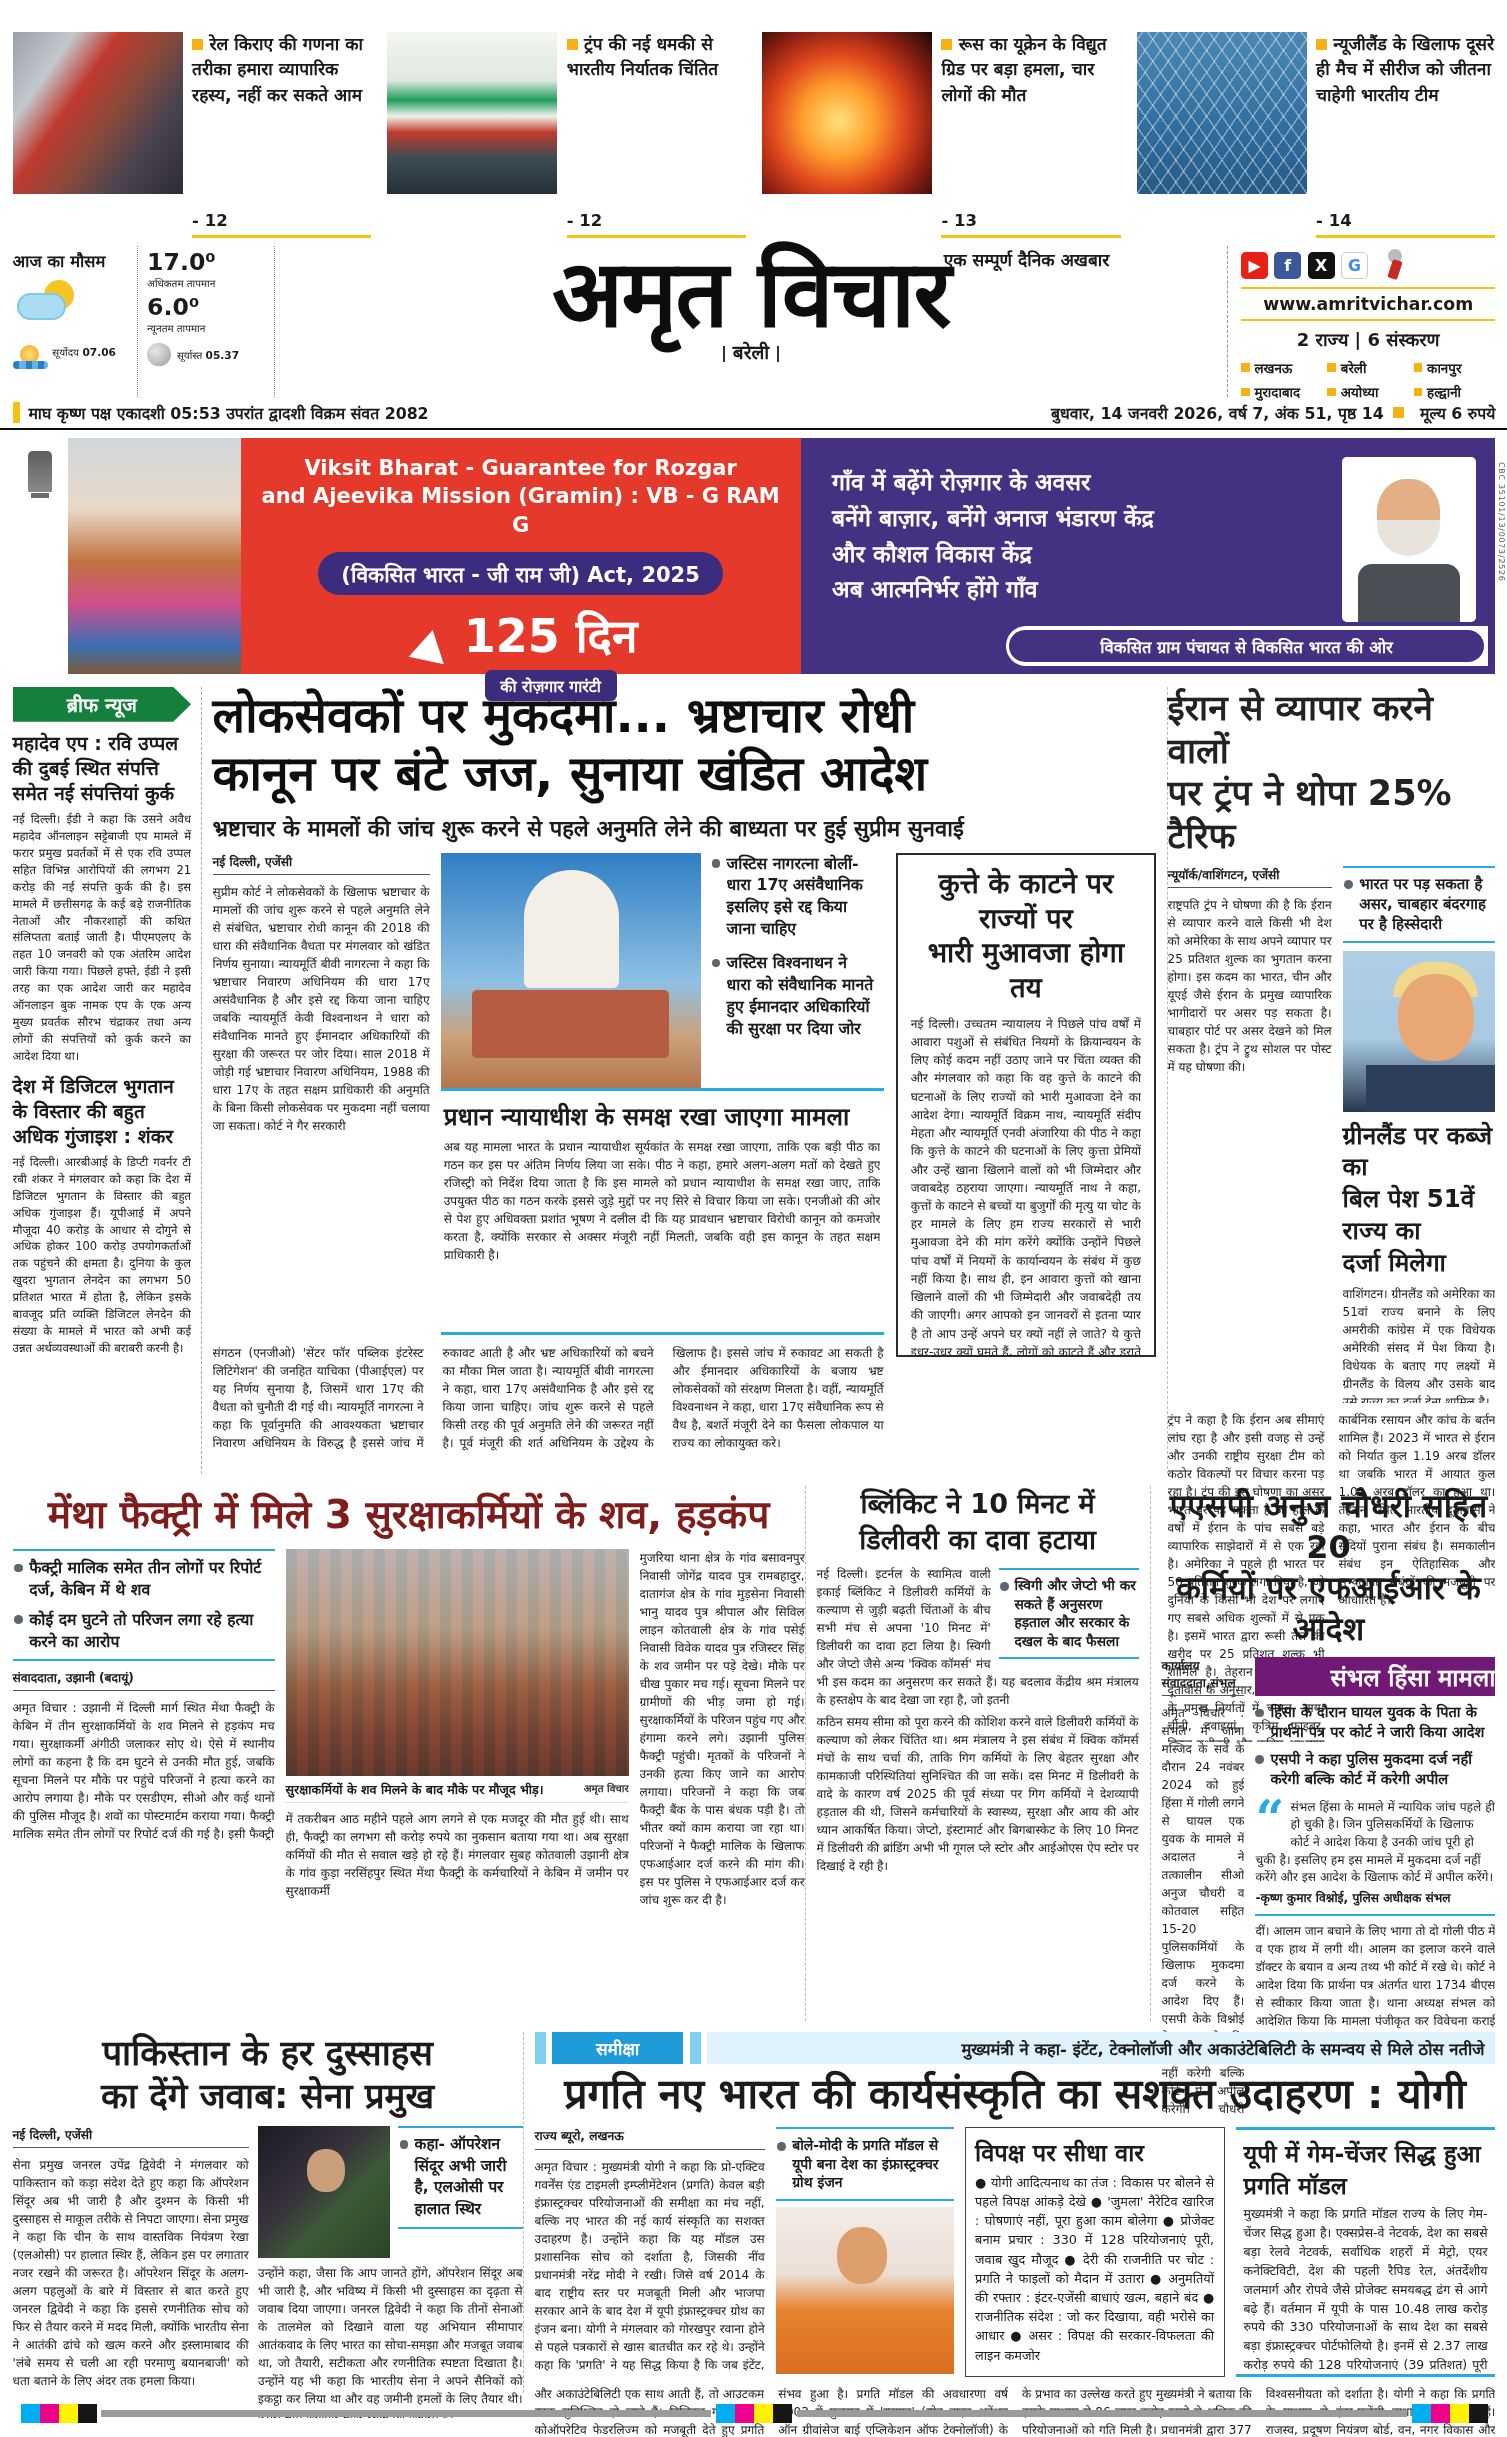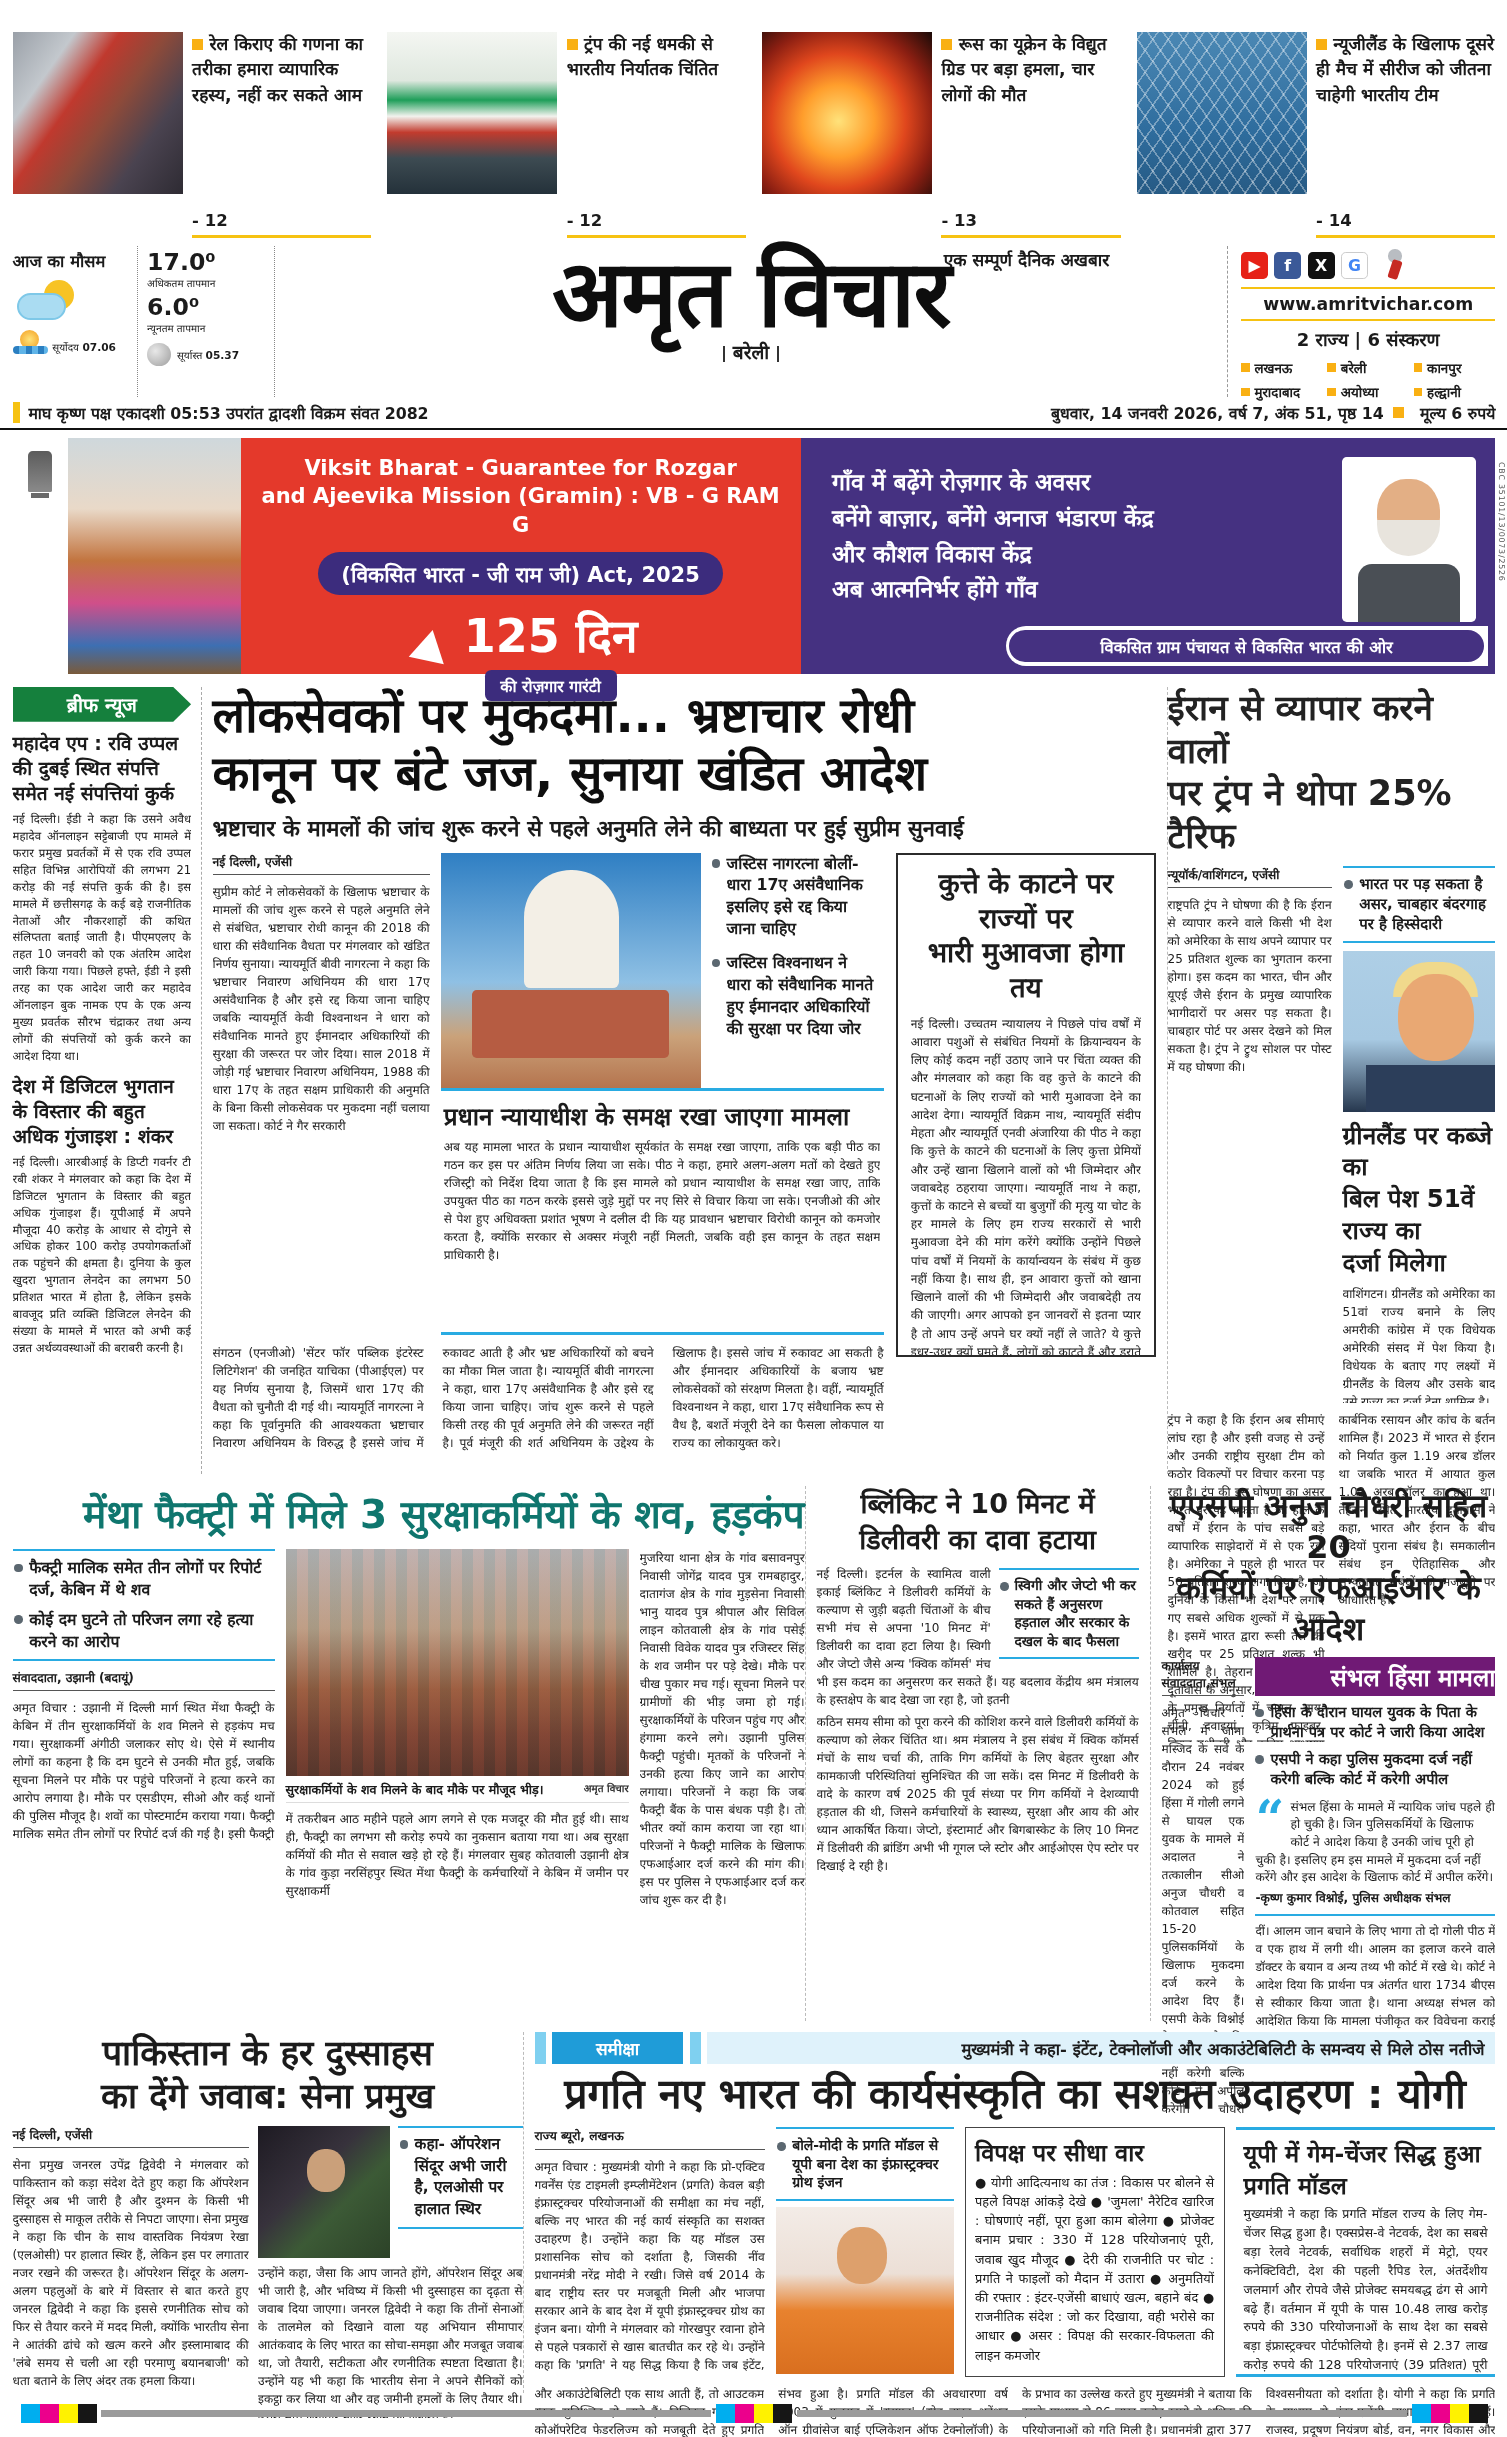--- a/index.html
+++ b/index.html
@@ -23,21 +23,21 @@
   .t-line{height:3.2px;background:#f6c212}
 
   
   .mast{display:flex;padding:3.2px 12.6px 0;height:154px}
   .weather{width:262px;display:flex;font-size:10.6px}
   .w-c1{width:124px;padding-top:3.2px}
   .w-title{font-weight:700;font-size:16.5px}
   .cloudsun{position:relative;width:68px;height:46px;margin:7.9px 0 3.2px 4.7px}
   .cs-sun{position:absolute;left:27px;top:0;width:30px;height:30px;border-radius:50%;background:#f7c325}
   .cs-cloud{position:absolute;left:0;top:12.6px;width:49px;height:27px;border-radius:15.8px;background:#aadcf2;border:2.4px solid #7ec8e8}
-  .sunrise-row{display:flex;align-items:flex-end;gap:4.7px;margin-top:4px}
+  .sunrise-row{display:flex;align-items:flex-start;gap:4.7px;margin-top:19px}
   .sunrise{width:35px;height:23.6px;position:relative;flex:none}
   .sr-sun{position:absolute;left:7.9px;top:0;width:19px;height:19px;border-radius:50%;background:radial-gradient(#ffe37a,#f39c1f)}
   .sr-wave{position:absolute;bottom:0;left:0;width:35px;height:7.9px;background:repeating-linear-gradient(90deg,#2b7fc1 0 6.3px,#5fb4e8 6.3px 12.6px);border-radius:4.7px}
   .w-c2{flex:1;border-left:0.8px dotted #888;border-right:0.8px dotted #888;padding:1.6px 0 0 9.5px}
   .w-big{font-size:23.6px;font-weight:700}
   .w-lab{font-size:10.2px;margin-bottom:3.2px}
   .sunset-row{display:flex;align-items:center;gap:6.3px;margin-top:7.9px}
   .moon{width:23.6px;height:23.6px;border-radius:50%;background:radial-gradient(circle at 35% 35%,#e8e8e8,#9d9d9d)}
   .w-small-lab{font-size:10.2px;text-align:right}
   .mast-c{flex:1;text-align:center;position:relative}
@@ -126,21 +126,21 @@
   .tr-face{position:absolute;left:55px;top:23.6px;width:76px;height:87px;border-radius:46%;background:#e9a873}
   .tr-hair{position:absolute;left:50px;top:11px;width:85px;height:35px;border-radius:39px 39px 0 0;background:#f0d98c}
   .tr-suit{position:absolute;left:23.6px;bottom:0;width:142px;height:47px;background:#2c3e5a}
   .gl-hl{font-weight:800;font-size:24.4px;line-height:1.3;margin:4.7px 0 6.3px}
   .iran-bottom{display:flex;gap:14px;margin-top:7.9px;height:331px;overflow:hidden}
   .iran-bottom>div{flex:1}
 
   
   .mid{display:flex;padding:11px 12.6px 0;height:547px;border-top:0.8px solid #fff}
   .mentha{width:792px}
-  .mentha-hl{font-weight:800;font-size:39px;text-align:right;color:#0f766e}
+  .mentha-hl{font-weight:800;font-size:39px;text-align:center;color:#7f1d1d}
   .m-grid{display:flex;gap:11px;margin-top:9.5px}
   .m-c1{width:262px}
   .m-bullets{border-top:2.4px solid #29abe2;border-bottom:2.4px solid #29abe2;padding:6.3px 1.6px;margin-bottom:7.9px}
   .m-bullets .blt{font-size:15.8px;margin-bottom:7.9px}
   .m-mid{width:343px}
   .crowd{width:100%;height:227px;background:repeating-linear-gradient(90deg,rgba(60,40,30,.25) 0 11px,rgba(150,60,40,.25) 11px 22px),linear-gradient(180deg,#cfd9de 0%,#cdbfa5 35%,#a06a4a 62%,#7d4a3a 82%,#5d3a30 100%)}
   .caption{display:flex;justify-content:space-between;font-weight:700;font-size:12.6px;padding:4.7px 0;border-bottom:0.8px solid #ddd}
   .credit{font-size:10.2px;font-weight:700;color:#333}
   .m-c3{flex:1}
   .blinkit{width:345px;padding:0 11px;border-left:0.8px dashed #bbb}

